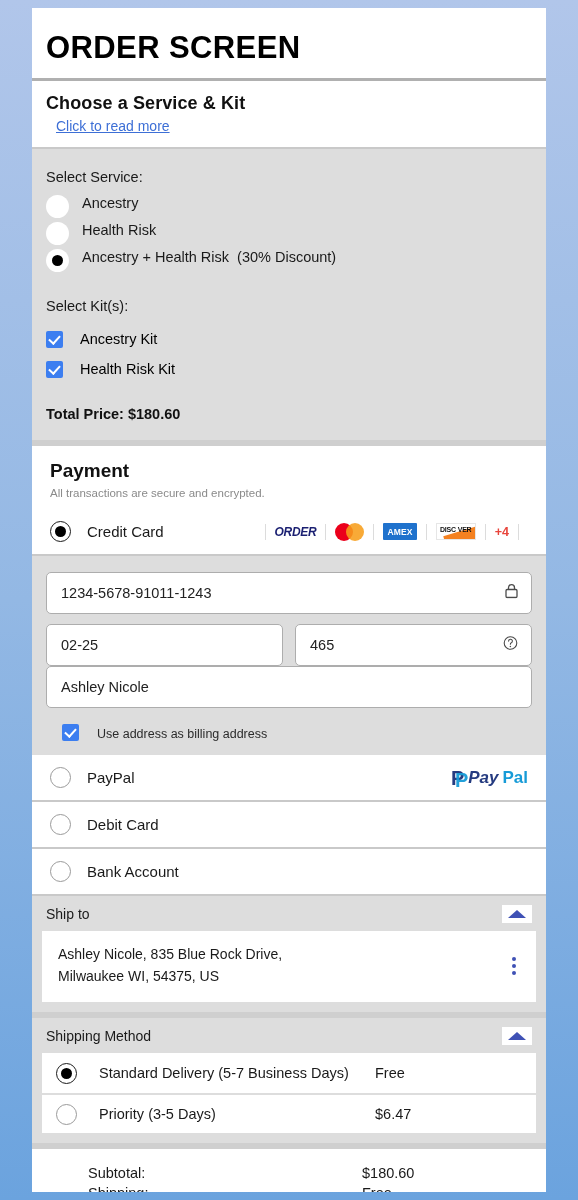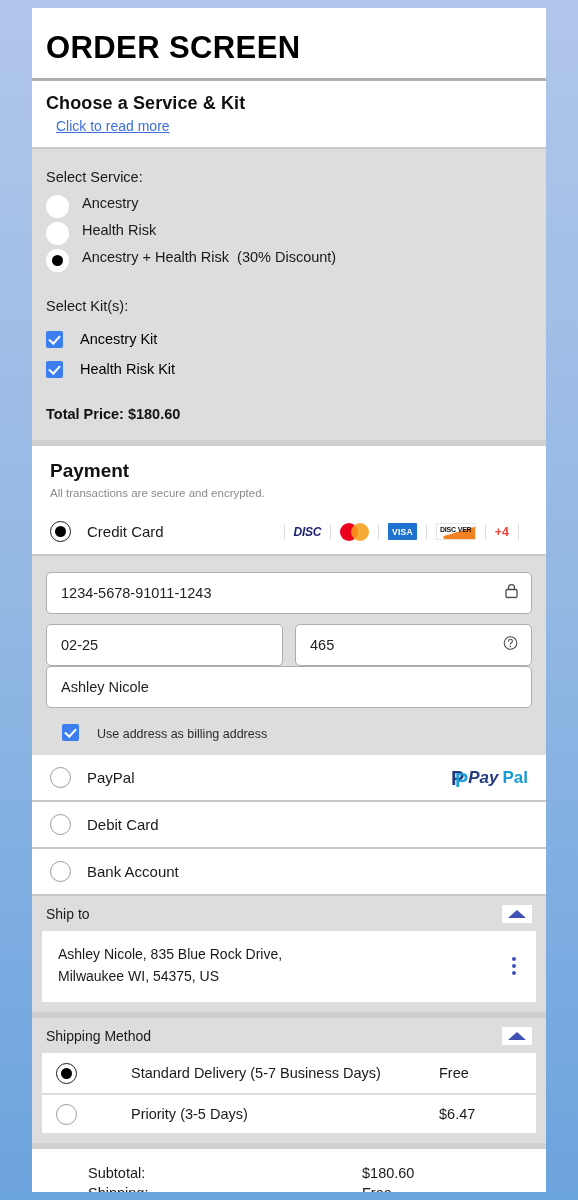--- a/index.html
+++ b/index.html
@@ -290,21 +290,20 @@
   }
   .kebab i { width: 4px; height: 4px; border-radius: 50%; background: #3f51b5; }
 
   
   .ship-opt {
     background: #fff;
     display: flex; align-items: center;
     height: 40px;
     padding: 0 14px;
     cursor: pointer;
-    gap: 32px;
   }
   .ship-opt + .ship-opt { border-top: 2px solid #dddddd; }
   .ship-opt .name { font-size: 14.5px; color: #1a1a1a; margin-left: 22px; width: 276px; }
   .ship-opt .price { font-size: 14.5px; color: #1a1a1a; }
 
   
   .totals { background: #fff; padding: 14px 0 14px 0; }
   .t-row {
     display: flex;
     font-size: 14.5px;
@@ -367,28 +366,28 @@
   <div class="block pay-head">
     <div class="pay-title">Payment</div>
     <div class="pay-sub">All transactions are secure and encrypted.</div>
   </div>
 
   <div class="block pay-method-row">
     <span class="radio-ring on"></span>
     <span class="label">Credit Card</span>
     <span class="brands">
       <span class="brand-sep"></span>
-      <span class="mark m-visa">DISC</span>
+      <span class="mark m-visa">ORDER</span>
       <span class="brand-sep"></span>
       <span class="mark m-mc">
           <i class="l"></i>
           <i class="r"></i>
         </span>
       <span class="brand-sep"></span>
-      <span class="mark m-amex">VISA</span>
+      <span class="mark m-amex">AMEX</span>
       <span class="brand-sep"></span>
       <span class="m-disc">
           <span>DISC VER</span>
         </span>
       <span class="brand-sep"></span>
       <span class="m-plus">+4</span>
       <span class="brand-sep"></span>
     </span>
   </div>
   <div class="rule thin"></div>

